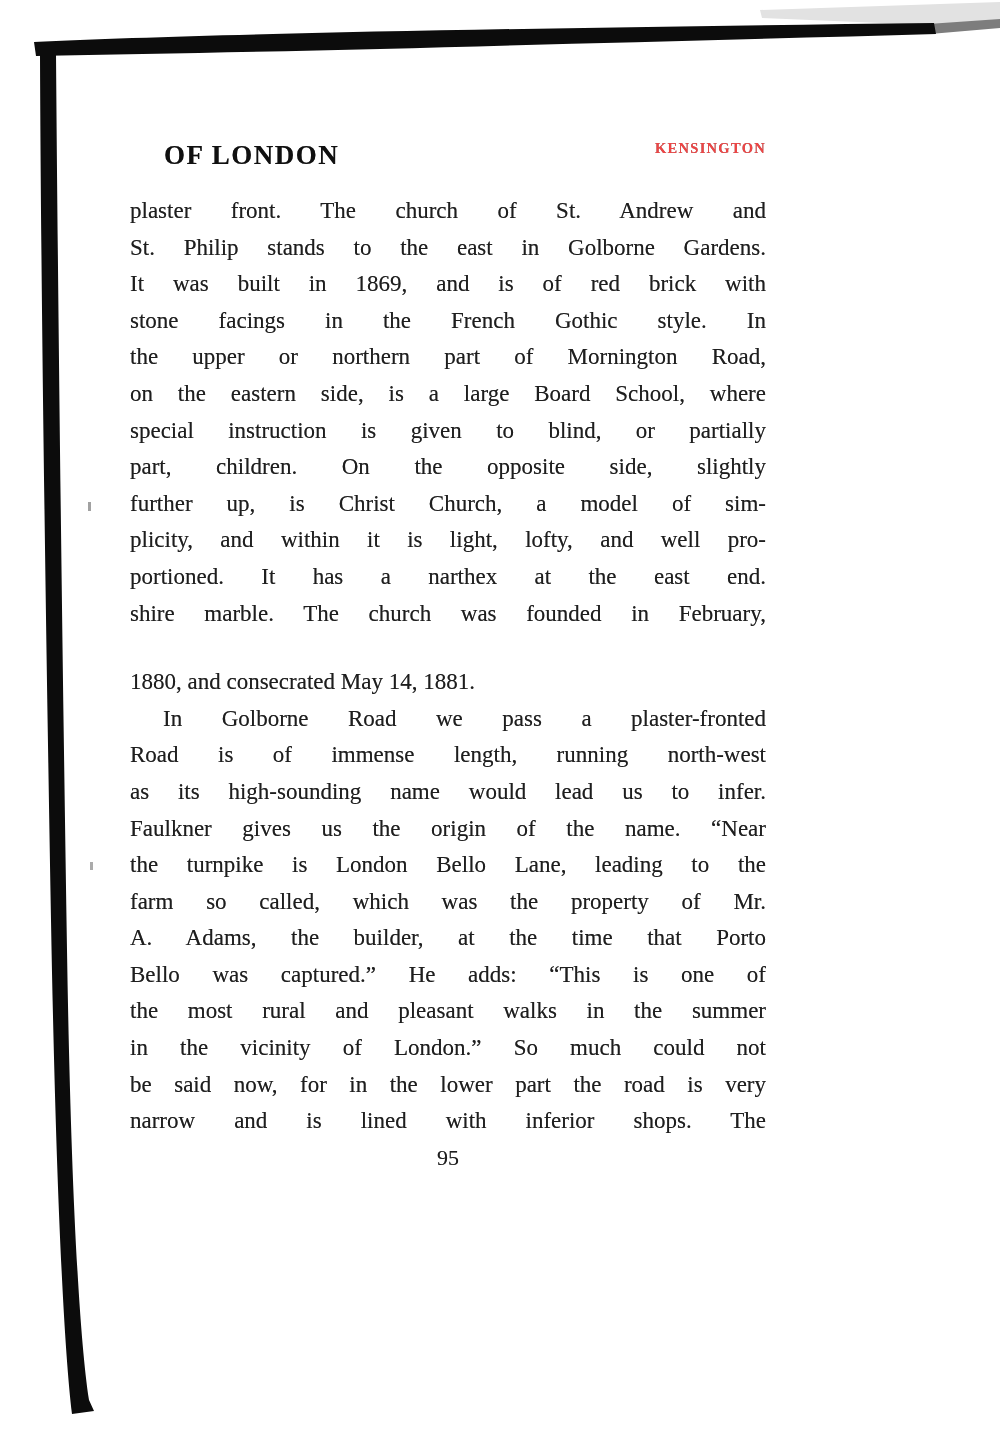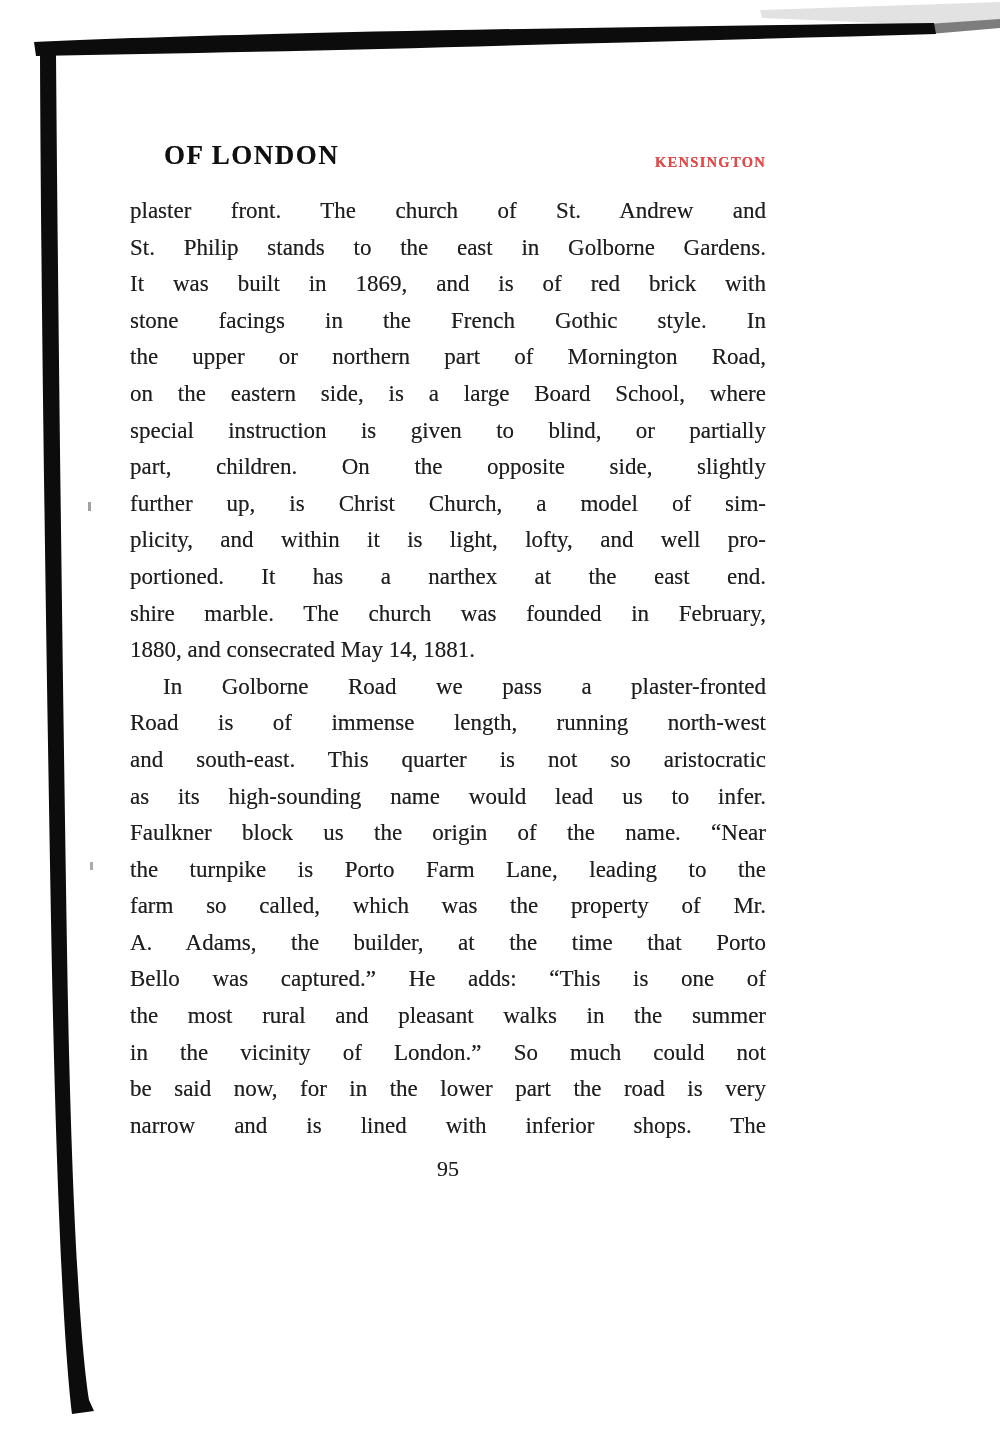--- a/index.html
+++ b/index.html
@@ -30,21 +30,21 @@
     position: absolute;
     left: 130px;
     top: 140px;
     width: 636px;
     color: #1e1e1e;
     text-shadow: 0 0 0.5px rgba(25, 25, 25, 0.55);
   }
   .header {
     display: flex;
     justify-content: space-between;
-    align-items: flex-end;
+    align-items: flex-start;
     margin-bottom: 22px;
   }
   .title {
     font-weight: 700;
     font-size: 27px;
     letter-spacing: 1.5px;
     padding-left: 34px;
     color: #101010;
   }
   .running-head {
@@ -57,26 +57,26 @@
     margin: 0;
   }
   .line {
     font-size: 23px;
     line-height: 36.6px;
     text-align: justify;
     text-align-last: justify;
   }
   .line.last {
     text-align-last: left;
+    margin-top: 32px;
   }
   .line.indent {
     padding-left: 33px;
   }
   .page-number {
-    margin-top: 7px;
     text-align: center;
     font-size: 22px;
     line-height: 36px;
     color: #1e1e1e;
   }
 </style>
 </head>
 <body>
 
 <svg class="artifacts" width="1000" height="1441" viewBox="0 0 1000 1441" xmlns="http://www.w3.org/2000/svg">
@@ -108,24 +108,23 @@
       <div class="line">further up, is Christ Church, a model of sim-</div>
       <div class="line">plicity, and within it is light, lofty, and well pro-</div>
       <div class="line">portioned.  It has a narthex at the east end.</div>
       <div class="line">shire marble.  The church was founded in February,</div>
       <div class="line last">1880, and consecrated May 14, 1881.</div>
     </div>
 
     <div class="paragraph">
       <div class="line indent">In Golborne Road we pass a plaster-fronted</div>
       <div class="line">Road is of immense length, running north-west</div>
-      <div class="line">and south-east.  This quarter is not so aristocratic</div>
       <div class="line">as its high-sounding name would lead us to infer.</div>
-      <div class="line">Faulkner block us the origin of the name.  “Near</div>
-      <div class="line">the turnpike is Porto Farm Lane, leading to the</div>
+      <div class="line">Faulkner gives us the origin of the name.  “Near</div>
+      <div class="line">the turnpike is London Bello Lane, leading to the</div>
       <div class="line">farm so called, which was the property of Mr.</div>
       <div class="line">A. Adams, the builder, at the time that Porto</div>
       <div class="line">Bello was captured.”  He adds: “This is one of</div>
       <div class="line">the most rural and pleasant walks in the summer</div>
       <div class="line">in the vicinity of London.”  So much could not</div>
       <div class="line">be said now, for in the lower part the road is very</div>
       <div class="line">narrow and is lined with inferior shops.  The</div>
     </div>
 
     <div class="page-number">95</div>

